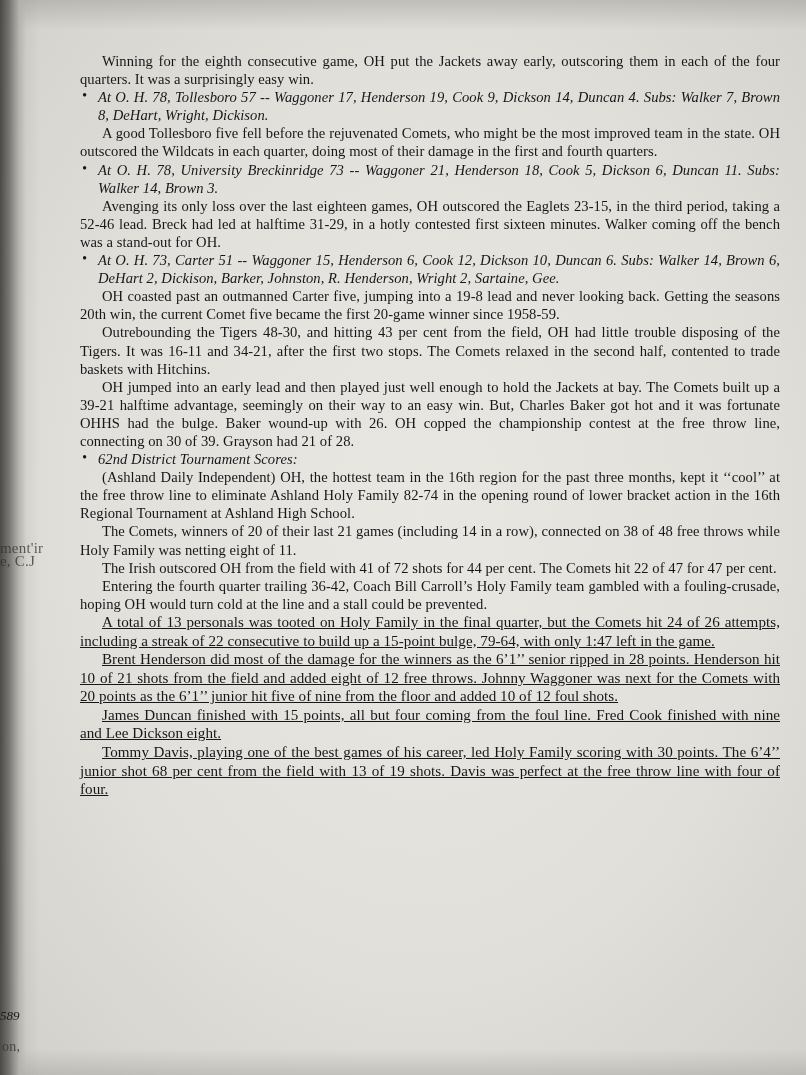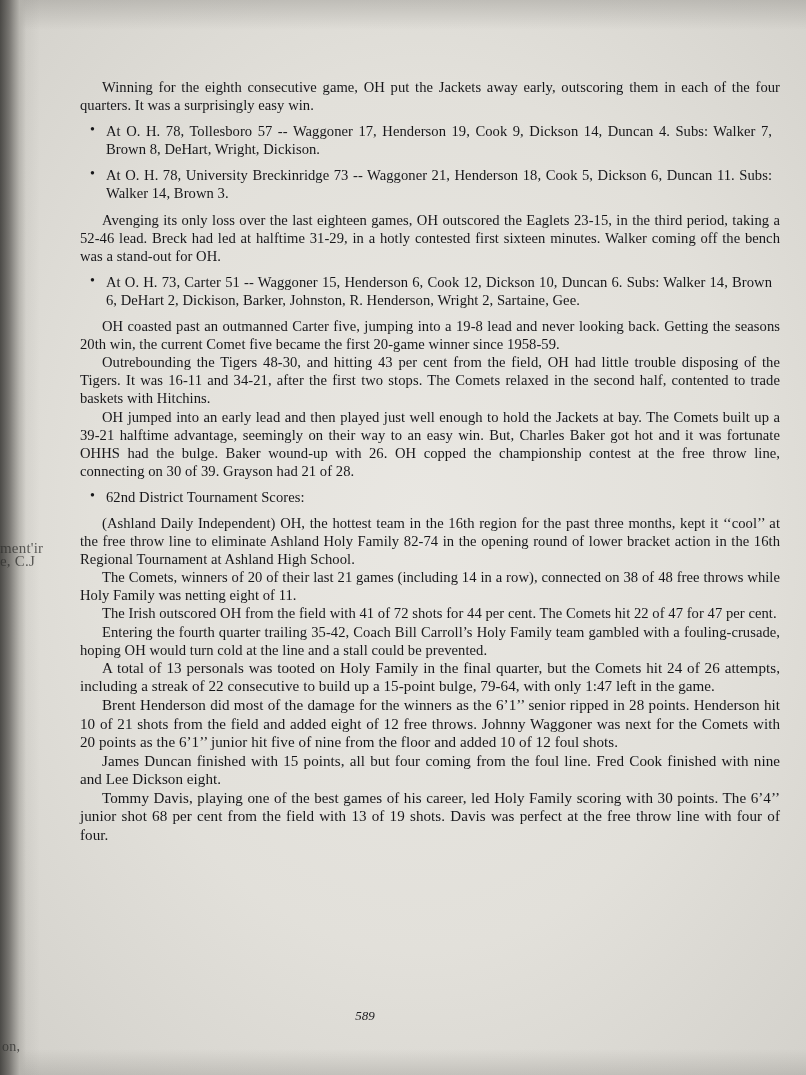--- a/index.html
+++ b/index.html
@@ -45,39 +45,40 @@
     letter-spacing: 0.2px;
     opacity: 0.75;
     white-space: pre;
   }
   .edge-fragment.f1 { top: 542px; left: 0px; }
   .edge-fragment.f2 { top: 1040px; left: 2px; font-size: 14px; }
 
   .content {
     position: absolute;
     left: 80px;
-    top: 78px;
+    top: 52px;
     width: 700px;
     color: #17171a;
   }
   p {
     margin: 0;
     font-size: 14.6px;
     line-height: 18.1px;
     text-align: justify;
     text-justify: inter-word;
     letter-spacing: 0.05px;
   }
   p.indent {
     text-indent: 22px;
   }
   ul {
-    margin: 8px;
+    margin: 0;
     padding: 0;
     list-style: none;
+    font-style: italic;
   }
   li.bullet {
     position: relative;
     padding-left: 18px;
     font-size: 14.6px;
     line-height: 18.1px;
     text-align: justify;
     letter-spacing: 0.05px;
   }
   li.bullet::before {
@@ -88,60 +89,61 @@
     font-size: 14px;
     color: #17171a;
   }
   .blk { margin-bottom: 0px; }
 
   .page-number {
     position: absolute;
     left: 0;
     top: 1008px;
     width: 730px;
-    text-align: center;
+    text-align: left;
     font-size: 13px;
     font-style: italic;
     color: #1d1d20;
     font-family: "Liberation Serif", serif;
   }
   
-  .content .lower { font-size: 15.1px; line-height: 18.6px; }
+  .content .lower { font-size: 15.1px; line-height: 18.6px; text-decoration: underline; }
 </style>
 </head>
 <body>
 
 <div class="page">
   <div class="left-margin-noise"></div>
   <div class="edge-fragment f1">ment'ir
 e, C.J</div>
   <div class="edge-fragment f2">on,</div>
 
   <div class="content">
     <p class="indent blk">Winning for the eighth consecutive game, OH put the Jackets away early, outscoring them in each of the four quarters.   It was a surprisingly easy win.</p>
     <ul>
       <li class="bullet">At O. H. 78, Tollesboro 57 -- Waggoner 17, Henderson 19, Cook 9, Dickson 14, Duncan 4.   Subs: Walker 7, Brown 8, DeHart, Wright, Dickison.</li>
     </ul>
+    <p class="indent blk">A good Tollesboro five fell before the rejuvenated Comets, who might be the most improved team in the state.   OH outscored the Wildcats in each quarter, doing most of their damage in the first and fourth quarters.</p>
     <ul>
       <li class="bullet">At O. H. 78, University Breckinridge 73 -- Waggoner 21, Henderson 18, Cook 5, Dickson 6, Duncan 11.   Subs: Walker 14, Brown 3.</li>
     </ul>
     <p class="indent blk">Avenging its only loss over the last eighteen games, OH outscored the Eaglets 23-15, in the third period, taking a 52-46 lead.   Breck had led at halftime 31-29, in a hotly contested first sixteen minutes.   Walker coming off the bench was a stand-out for OH.</p>
     <ul>
       <li class="bullet">At O. H. 73, Carter 51 -- Waggoner 15, Henderson 6, Cook 12, Dickson 10, Duncan 6.   Subs: Walker 14, Brown 6, DeHart 2, Dickison, Barker, Johnston, R. Henderson, Wright 2, Sartaine, Gee.</li>
     </ul>
     <p class="indent blk">OH coasted past an outmanned Carter five, jumping into a 19-8 lead and never looking back.   Getting the seasons 20th win, the current Comet five became the first 20-game winner since 1958-59.</p>
     <p class="indent blk">Outrebounding the Tigers 48-30, and hitting 43 per cent from the field, OH had little trouble disposing of the Tigers.   It was 16-11 and 34-21, after the first two stops.   The Comets relaxed in the second half, contented to trade baskets with Hitchins.</p>
     <p class="indent blk">OH jumped into an early lead and then played just well enough to hold the Jackets at bay.   The Comets built up a 39-21 halftime advantage, seemingly on their way to an easy win.   But, Charles Baker got hot and it was fortunate OHHS had the bulge.   Baker wound-up with 26.   OH copped the championship contest at the free throw line, connecting on 30 of 39.   Grayson had 21 of 28.</p>
     <ul>
       <li class="bullet">62nd District Tournament Scores:</li>
     </ul>
     <p class="indent blk">(Ashland Daily Independent)   OH, the hottest team in the 16th region for the past three months, kept it ‘‘cool’’ at the free throw line to eliminate Ashland Holy Family 82-74 in the opening round of lower bracket action in the 16th Regional Tournament at Ashland High School.</p>
     <p class="indent blk">The Comets, winners of 20 of their last 21 games (including 14 in a row), connected on 38 of 48 free throws while Holy Family was netting eight of 11.</p>
     <p class="indent blk">The Irish outscored OH from the field with 41 of 72 shots for 44 per cent.   The Comets hit 22 of 47 for 47 per cent.</p>
-    <p class="indent blk">Entering the fourth quarter trailing 35-42, Coach Bill Carroll’s Holy Family team gambled with a fouling-crusade, hoping OH would turn cold at the line and a stall could be prevented.</p>
+    <p class="indent blk">Entering the fourth quarter trailing 36-42, Coach Bill Carroll’s Holy Family team gambled with a fouling-crusade, hoping OH would turn cold at the line and a stall could be prevented.</p>
     <p class="indent blk lower">A total of 13 personals was tooted on Holy Family in the final quarter, but the Comets hit 24 of 26 attempts, including a streak of 22 consecutive to build up a 15-point bulge, 79-64, with only 1:47 left in the game.</p>
     <p class="indent blk lower">Brent Henderson did most of the damage for the winners as the 6’1’’ senior ripped in 28 points.   Henderson hit 10 of 21 shots from the field and added eight of 12 free throws.   Johnny Waggoner was next for the Comets with 20 points as the 6’1’’ junior hit five of nine from the floor and added 10 of 12 foul shots.</p>
     <p class="indent blk lower">James Duncan finished with 15 points, all but four coming from the foul line.   Fred Cook finished with nine and Lee Dickson eight.</p>
     <p class="indent blk lower">Tommy Davis, playing one of the best games of his career, led Holy Family scoring with 30 points.   The 6’4’’ junior shot 68 per cent from the field with 13 of 19 shots.   Davis was perfect at the free throw line with four of four.</p>
   </div>
 
   <div class="page-number">589</div>
 </div>
 
 </body></html>

